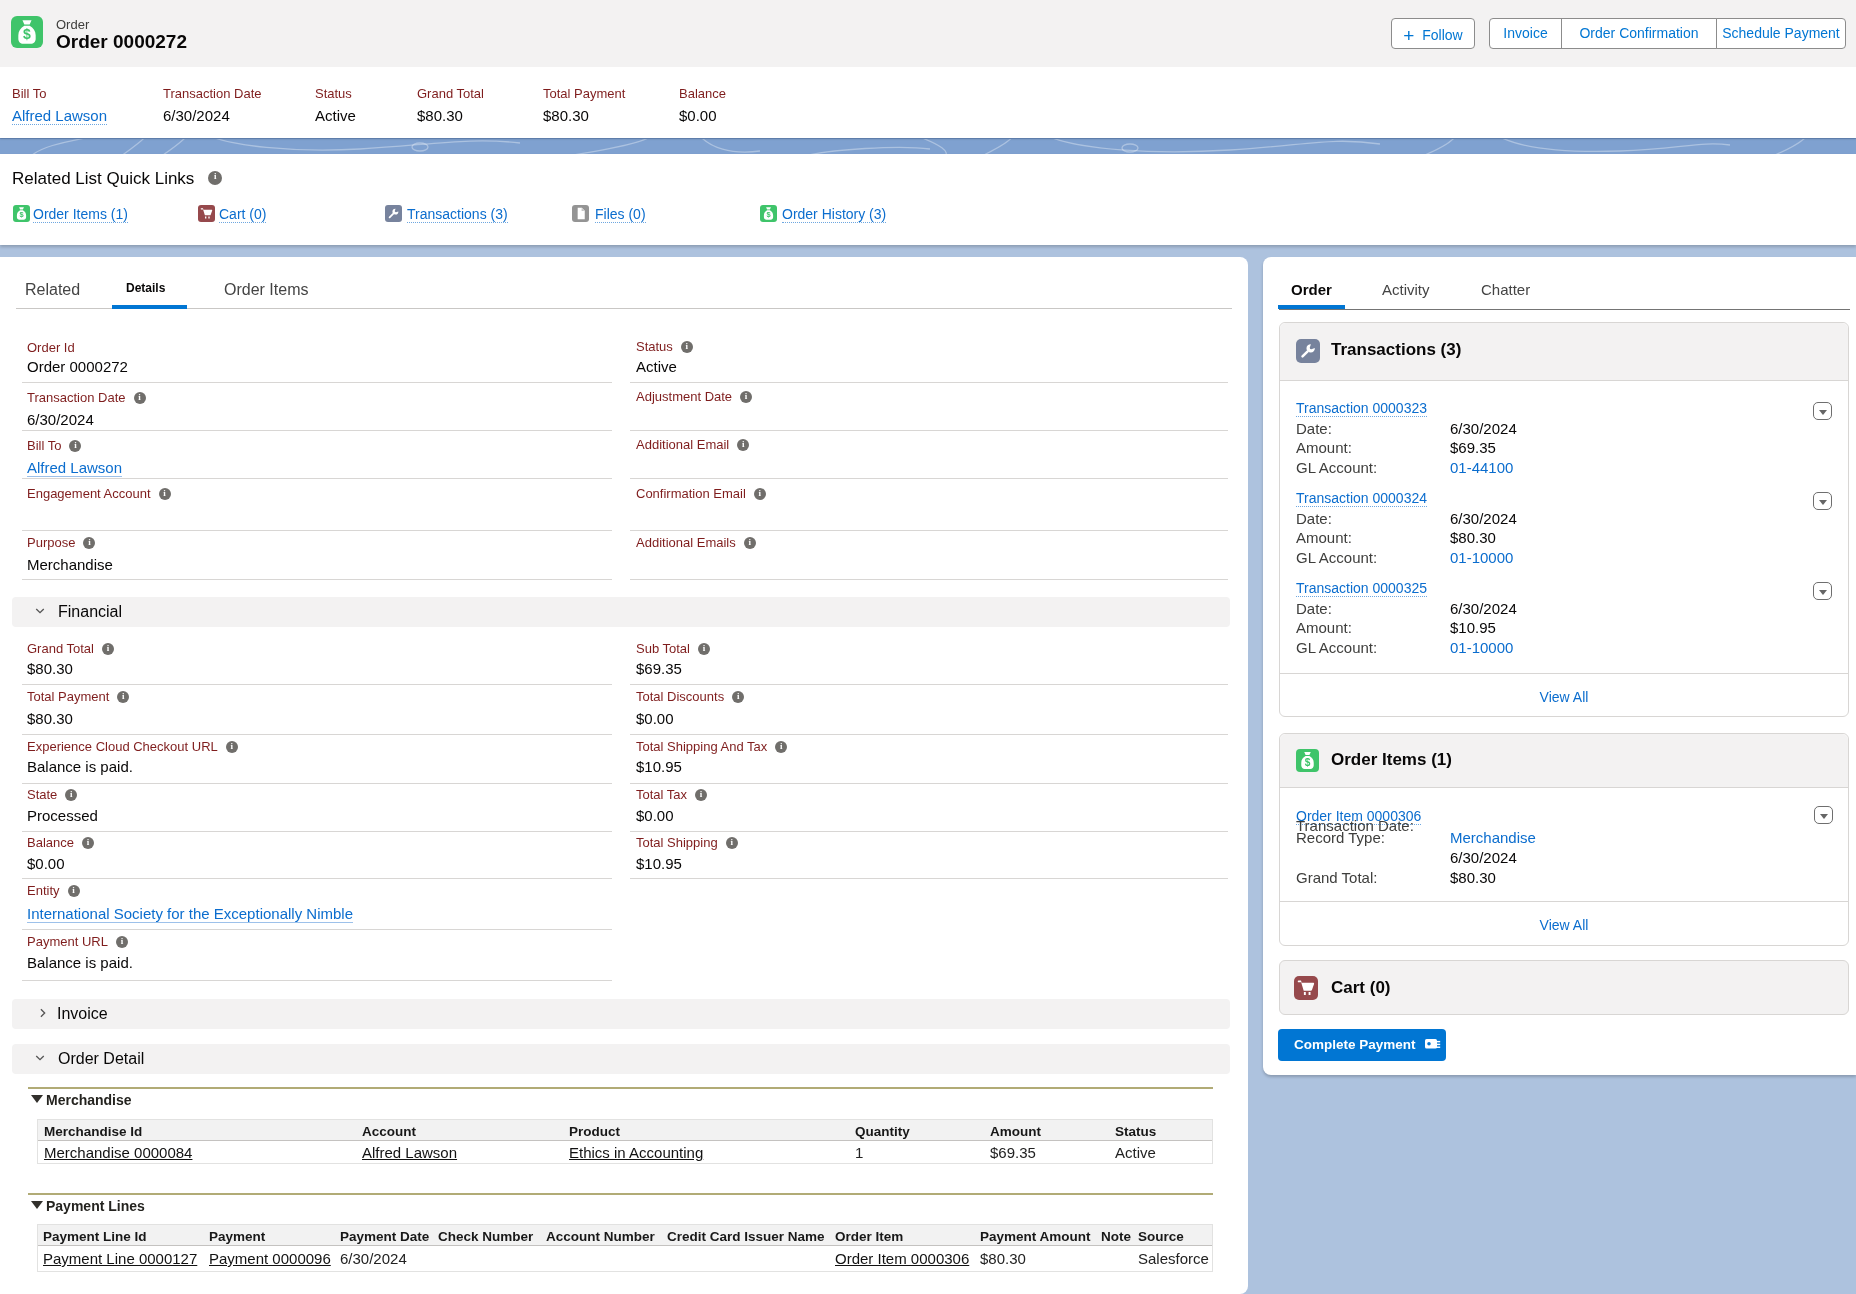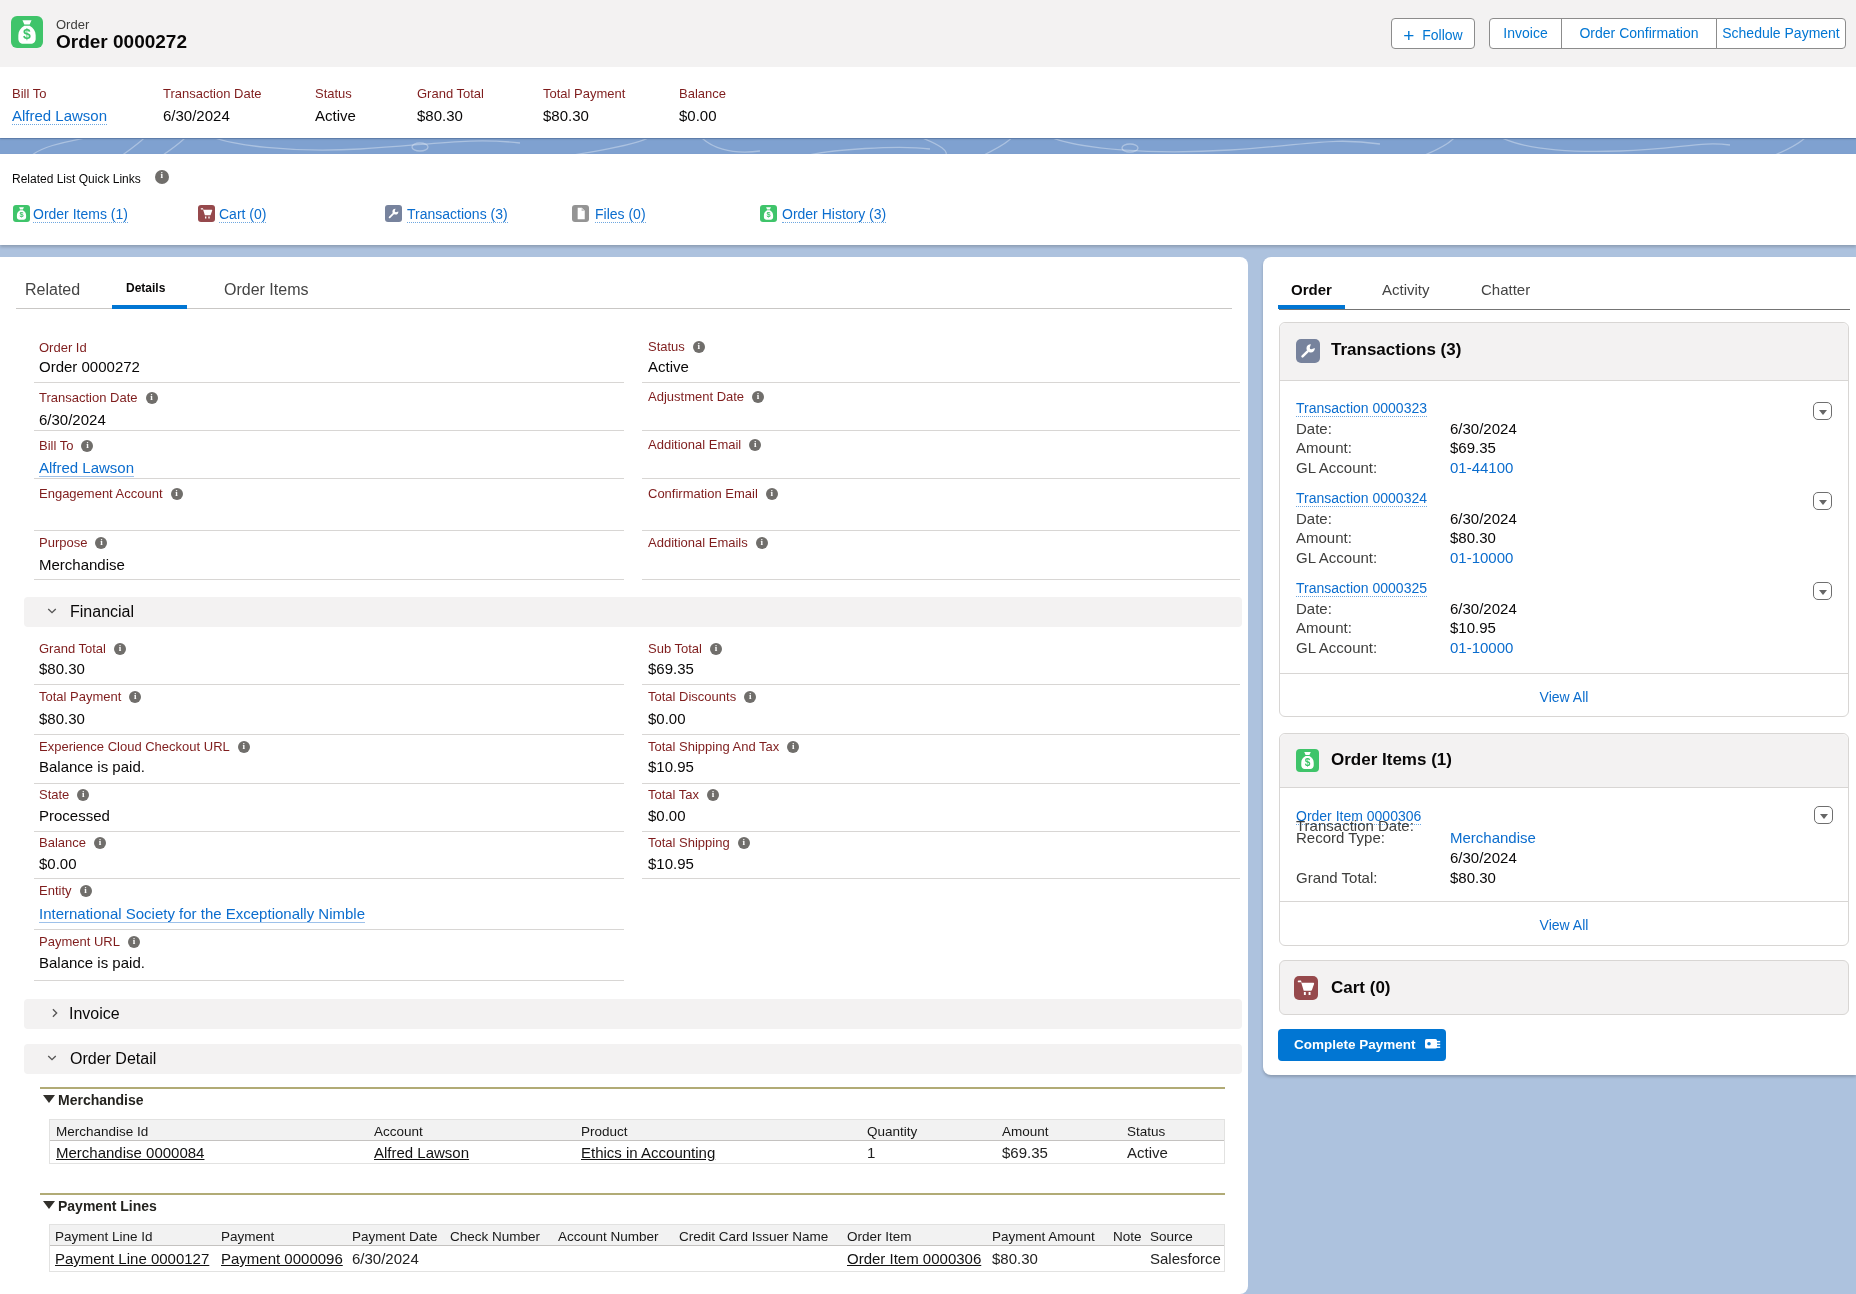--- a/index.html
+++ b/index.html
@@ -14,21 +14,21 @@
 .info:after{content:"i";color:#fff;font-size:9px;font-weight:bold;position:absolute;left:0;right:0;top:0px;text-align:center;font-family:"Liberation Serif",serif}
 .sechead{position:absolute;left:12px;width:1218px;height:30px;background:#f3f2f2;border-radius:4px;font-size:16px;color:#080707}
 .sechead .tx{position:absolute;left:46px;top:6px}
 .chev{position:absolute;width:10px;height:10px}
 .btn{position:absolute;height:31px;background:#fff;border:1px solid #8c8c8c;color:#0176d3;font-size:15px;text-align:center;border-radius:4px}
 .ddbtn{position:absolute;width:19px;height:18px;border:1px solid #6e6e6e;border-radius:5px;background:#fff}
 .ddbtn:after{content:"";position:absolute;left:5px;top:7px;border-left:4px solid transparent;border-right:4px solid transparent;border-top:5px solid #666}
 .sl{position:absolute;font-size:15px;color:#3e3e3c;white-space:nowrap}
 .sv{position:absolute;font-size:15px;color:#080707;white-space:nowrap}
 .sv.link{color:#0b6dce}
-.th{position:absolute;font-size:13.5px;font-weight:normal;color:#181818;white-space:nowrap}
+.th{position:absolute;font-size:13.5px;font-weight:bold;color:#181818;white-space:nowrap}
 .td{position:absolute;font-size:15px;color:#222;white-space:nowrap}
 
 </style></head><body>
 <div class="abs" style="left:0;top:138px;width:1856px;height:16px;background:#7fa1d0;overflow:hidden;border-top:1px solid #6b8fc2"><svg width="1856" height="16" viewBox="0 0 1856 16" fill="none" stroke="rgba(255,255,255,.35)" stroke-width="1.3">
       <path d="M30 18 C 40 8, 60 4, 90 -2"></path>
       <path d="M120 18 C 130 10, 140 4, 145 -2"></path>
       <path d="M160 18 C 172 10, 180 4, 186 -2"></path>
       <path d="M210 -3 C 230 6, 290 14, 360 10 S 470 -2, 520 4"></path>
       <path d="M560 18 C 600 12, 640 4, 650 -2"></path>
       <path d="M700 -3 C 710 8, 730 16, 760 12"></path>
@@ -62,21 +62,21 @@
 <div class="lbl" style="left:543px;top:86px">Total Payment</div>
 <div class="val" style="left:543px;top:107px"><span class="">$80.30</span></div>
 <div class="lbl" style="left:679px;top:86px">Balance</div>
 <div class="val" style="left:679px;top:107px"><span class="">$0.00</span></div>
 <div class="btn" style="left:1391px;top:18px;width:84px;line-height:29px;font-size:14px"><span style="color:#0176d3;font-size:19px;position:relative;top:2px;font-weight:400">+</span>&nbsp; Follow</div>
 <div class="btn" style="left:1489px;top:18px;width:73px;line-height:29px;border-radius:4px 0 0 4px;font-size:14px">Invoice</div>
 <div class="btn" style="left:1561px;top:18px;width:156px;line-height:29px;border-radius:0;font-size:14px">Order Confirmation</div>
 <div class="btn" style="left:1716px;top:18px;width:130px;line-height:29px;border-radius:0 4px 4px 0;font-size:14px">Schedule Payment</div>
 </div>
 <div class="abs" style="left:0;top:154px;width:1856px;height:91px;background:#fff;box-shadow:0 2px 3px rgba(0,0,0,.2)">
-<div class="abs" style="left:12px;top:15px;font-size:12px;color:#080707">Related List Quick Links<span class="info" style="width:14px;height:14px;margin-left:14px;top:1px"></span></div>
+<div class="abs" style="left:12px;top:15px;font-size:17px;color:#080707">Related List Quick Links<span class="info" style="width:14px;height:14px;margin-left:14px;top:1px"></span></div>
 <div class="abs" style="left:13px;top:50px"><span style="display:inline-block;width:17px;height:17px;background:#3fc46a;border-radius:3px;vertical-align:middle"><svg width="17" height="17" viewBox="0 0 24 24">
           <path fill="#fff" d="M8.6 3.1h6.8l-1.4 3.2h-4z"></path>
           <path fill="#fff" d="M10 7.4h4c2.7 1.6 4.5 3.9 4.5 7v2.9c0 2-1.6 3.6-3.6 3.6H9.1c-2 0-3.6-1.6-3.6-3.6v-2.9c0-3.1 1.8-5.4 4.5-7z"></path>
           <text x="12" y="17.5" text-anchor="middle" font-family="Liberation Sans" font-size="10.5" font-weight="bold" fill="#3fc46a">$</text>
         </svg></span></div>
 <div class="abs" style="left:33px;top:52px;font-size:14px"><span class="ulink">Order Items (1)</span></div>
 <div class="abs" style="left:198px;top:50px"><span style="display:inline-block;width:17px;height:17px;background:#96494c;border-radius:3px;vertical-align:middle"><svg width="17" height="17" viewBox="0 0 24 24">
           <path fill="#fff" d="M4.6 4.6h2.4l.7 2.2h11.6a.8.8 0 0 1 .74 1.1l-2.1 6a1.1 1.1 0 0 1-1.04.74H9.7L7.6 7.7l-.44-1.4H4.6a.85.85 0 0 1 0-1.7z"></path>
           <path fill="#fff" d="M9.9 16.1h1.9v3h-1.9zM14.6 16.1h1.9v3h-1.9z"></path>
         </svg></span></div>
@@ -100,21 +100,21 @@
         </svg></span></div>
 <div class="abs" style="left:782px;top:52px;font-size:14px"><span class="ulink">Order History (3)</span></div>
 </div>
 <div class="abs" style="left:0;top:257px;width:1248px;height:1037px;background:#fff;border-radius:0 8px 8px 0">
 <div class="abs" style="left:16px;top:0;width:1216px;height:52px;border-bottom:1px solid #c9c7c5"></div>
 <div class="abs" style="left:25px;top:24px;font-size:16px;color:#444">Related</div>
 <div class="abs" style="left:126px;top:24px;font-size:12px;font-weight:bold;color:#080707">Details</div>
 <div class="abs" style="left:112px;top:48px;width:75px;height:4px;background:#0176d3"></div>
 <div class="abs" style="left:224px;top:24px;font-size:16px;color:#444">Order Items</div>
 </div>
-<div class="abs" style="left:12px;top:257px;width:1248px;height:1037px">
+<div class="abs" style="left:0;top:257px;width:1248px;height:1037px">
 <div class="lbl" style="left:27px;top:83px;">Order Id</div>
 <div class="val" style="left:27px;top:101px;">Order 0000272</div>
 <div style="position:absolute;left:22px;top:125px;width:590px;height:1px;background:#d8d6d4"></div>
 <div class="lbl" style="left:27px;top:133px;">Transaction Date<span class="info"></span></div>
 <div class="val" style="left:27px;top:154px;">6/30/2024</div>
 <div style="position:absolute;left:22px;top:173px;width:590px;height:1px;background:#d8d6d4"></div>
 <div class="lbl" style="left:27px;top:181px;">Bill To<span class="info"></span></div>
 <div style="position:absolute;left:22px;top:221px;width:590px;height:1px;background:#d8d6d4"></div>
 <div class="val" style="left:27px;top:202px"><span class="link" style="border-bottom:1px solid #9dc1ea">Alfred Lawson</span></div>
 <div class="lbl" style="left:27px;top:229px;">Engagement Account<span class="info"></span></div>

